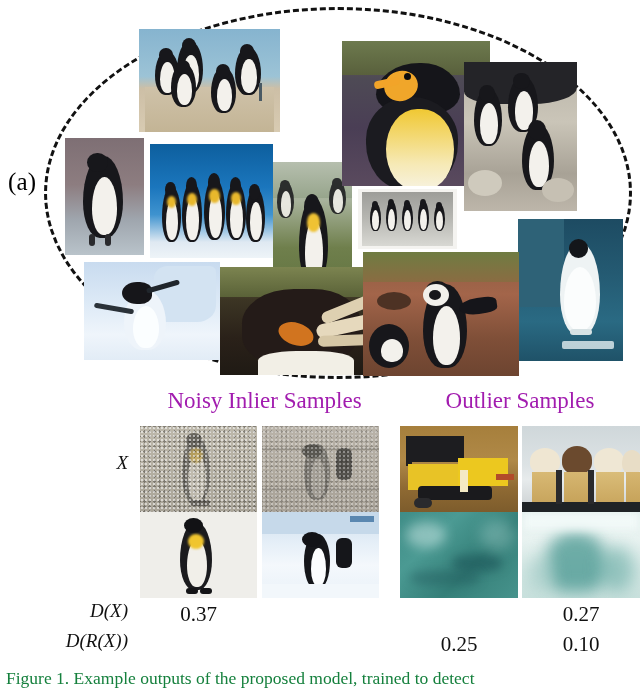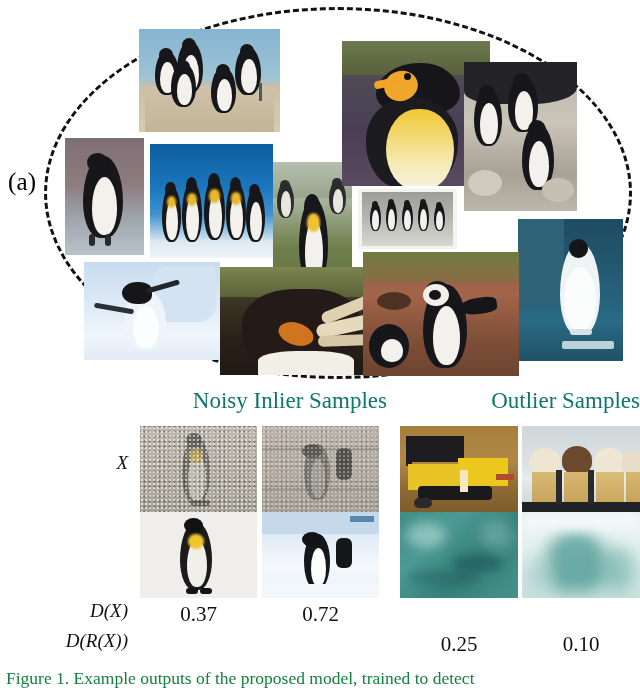--- a/index.html
+++ b/index.html
@@ -45,21 +45,21 @@
     background-image:
       radial-gradient(rgba(255,255,255,.55) 1px, transparent 1.4px),
       radial-gradient(rgba(0,0,0,.30) 1px, transparent 1.4px);
     background-size:4px 4px, 5px 5px;
     background-position:0 0, 2px 3px;
   }
 
   
   #panel-b{position:absolute;left:0;top:382px;width:640px;height:310px;}
   .col-header{
-    position:absolute;font-size:23px;color:#0f766e;text-align:right;
+    position:absolute;font-size:23px;color:#a21caf;text-align:center;
     white-space:nowrap;
   }
   .row-label{
     position:absolute;font-size:19px;font-style:italic;
     font-family:"Liberation Serif","DejaVu Serif",serif;
     white-space:nowrap;text-align:right;
   }
   .cal{font-style:italic;font-family:"Liberation Serif","DejaVu Serif",serif;}
 
   .cell{position:absolute;overflow:hidden;}
@@ -357,21 +357,20 @@
       <i style="position:absolute;left:88px;top:4px;width:24px;height:6px;background:#5a87b0;"></i>
       <div class="peng" style="left:42px;top:22px;width:26px;height:54px;">
         <div class="body" style="background:#15161a;border-radius:46% 46% 38% 38%/50% 50% 50% 50%;"></div>
         <div class="belly" style="background:#fbfdfe;left:28%;width:56%;"></div>
       </div>
       <i style="position:absolute;left:40px;top:20px;width:20px;height:15px;background:#121317;border-radius:50%;"></i>
       <i style="position:absolute;left:74px;top:26px;width:16px;height:30px;background:#15161a;border-radius:6px;"></i>
       <i style="position:absolute;left:0;top:72px;width:117px;height:14px;background:#f2f7fb;"></i>
     </div>
 
-    <div class="score" style="left:262px;top:220px;width:117px;">0.72</div>
 
     <div class="cell" style="left:400px;top:44px;width:118px;height:86px;
                 background:linear-gradient(#a67f3c 0%,#b08947 40%,#8f6a33 72%,#7d5c2c 100%);">
       <i style="position:absolute;left:6px;top:10px;width:58px;height:26px;background:#1d1d20;"></i>
       <i style="position:absolute;left:6px;top:10px;width:6px;height:30px;background:#1d1d20;"></i>
       <i style="position:absolute;left:58px;top:10px;width:6px;height:30px;background:#1d1d20;"></i>
       <i style="position:absolute;left:8px;top:38px;width:52px;height:26px;background:#e8c326;"></i>
       <i style="position:absolute;left:58px;top:32px;width:50px;height:28px;background:#ecc81f;"></i>
       <i style="position:absolute;left:18px;top:60px;width:74px;height:14px;background:#1a1a1d;border-radius:4px;"></i>
       <i style="position:absolute;left:14px;top:72px;width:18px;height:10px;background:#2a2a2d;border-radius:5px;"></i>
@@ -413,20 +412,21 @@
       <i style="position:absolute;left:24px;top:20px;width:60px;height:60px;
                 background:rgba(70,150,143,.75);border-radius:46% 46% 34% 34%;filter:blur(8px);"></i>
       <i style="position:absolute;left:78px;top:34px;width:34px;height:46px;
                 background:rgba(96,167,160,.55);border-radius:50%;filter:blur(8px);"></i>
       <i style="position:absolute;left:4px;top:44px;width:28px;height:36px;
                 background:rgba(160,202,197,.55);border-radius:50%;filter:blur(8px);"></i>
       <i style="position:absolute;left:0;top:0;width:118px;height:18px;
                 background:rgba(245,251,250,.85);filter:blur(4px);"></i>
     </div>
 
+    <div class="score" style="left:522px;top:220px;width:118px;">0.27</div>
     <div class="score" style="left:522px;top:250px;width:118px;">0.10</div>
 
     <div class="row-label" style="left:6px;top:248px;width:122px;">
       <span class="cal">D(R(X))</span>
     </div>
     <div class="row-label" style="left:14px;top:218px;width:114px;">
       <span class="cal">D(X)</span>
     </div>
 
   </div>

